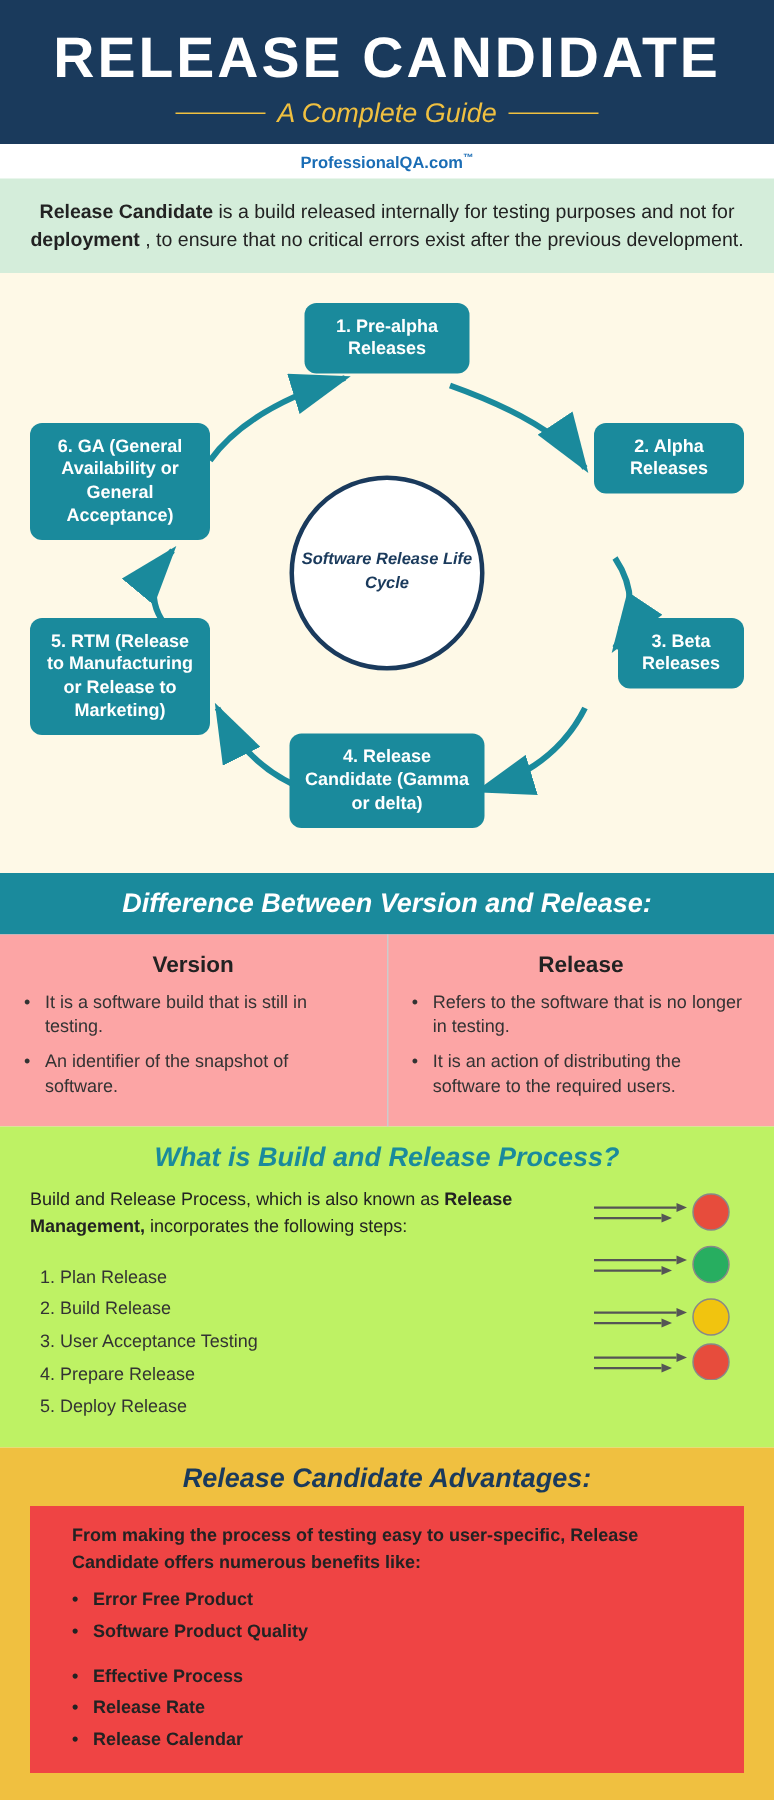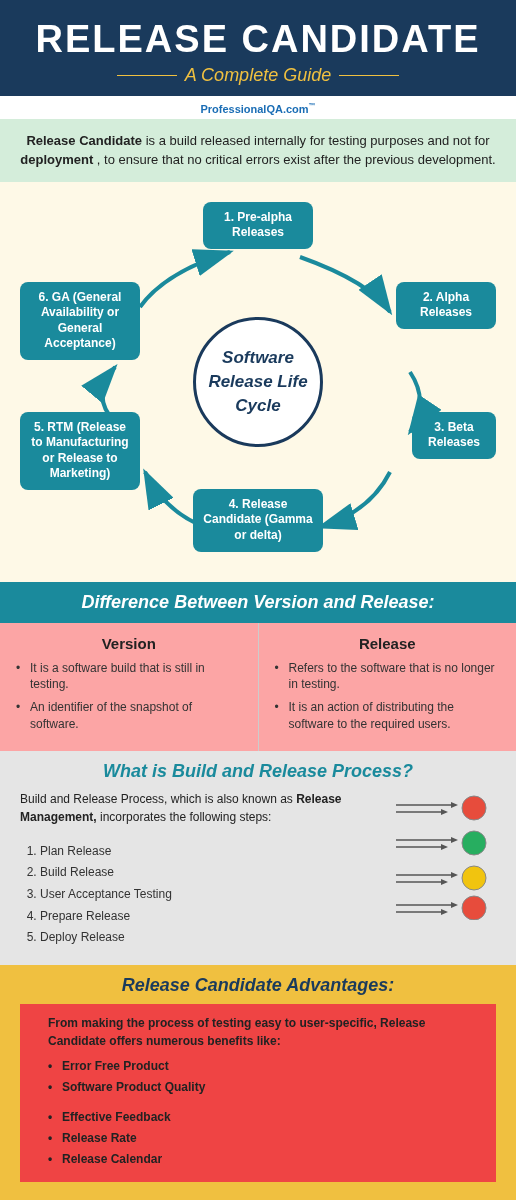--- a/index.html
+++ b/index.html
@@ -83,21 +83,21 @@
       transform: translate(-50%, -50%);
       width: 130px;
       height: 130px;
       border-radius: 50%;
       border: 3px solid #1a3a5c;
       background: #fff;
       display: flex;
       align-items: center;
       justify-content: center;
       text-align: center;
-      font-size: 17px;
+      font-size: 11px;
       font-style: italic;
       color: #1a3a5c;
       font-weight: bold;
       line-height: 1.4;
       z-index: 10;
     }
 
     
     .stage-box {
       position: absolute;
@@ -165,21 +165,21 @@
     }
     .diff-col ul li::before {
       content: '•';
       position: absolute;
       left: 0;
       color: #333;
     }
 
     
     .build-section {
-      background: #e5e5e5;
+      background: #bef264;
       padding: 10px 20px 16px;
     }
     .build-title {
       color: #1a8a9c;
       font-size: 18px;
       font-style: italic;
       text-align: center;
       font-weight: bold;
       margin-bottom: 8px;
     }
@@ -393,21 +393,21 @@
 <div class="adv-section">
   <div class="adv-title">Release Candidate Advantages:</div>
   <div class="adv-content">
     <p>From making the process of testing easy to user-specific, Release Candidate offers numerous benefits like:</p>
     <div class="adv-lists">
       <ul class="adv-list">
         <li>Error Free Product</li>
         <li>Software Product Quality</li>
       </ul>
       <ul class="adv-list">
-        <li>Effective Feedback</li>
+        <li>Effective Process</li>
         <li>Release Rate</li>
         <li>Release Calendar</li>
       </ul>
     </div>
   </div>
 </div>
 
 <div class="footer-brand">
   <span>
     <span>ProfessionalQA.com</span><sup>™</sup>

